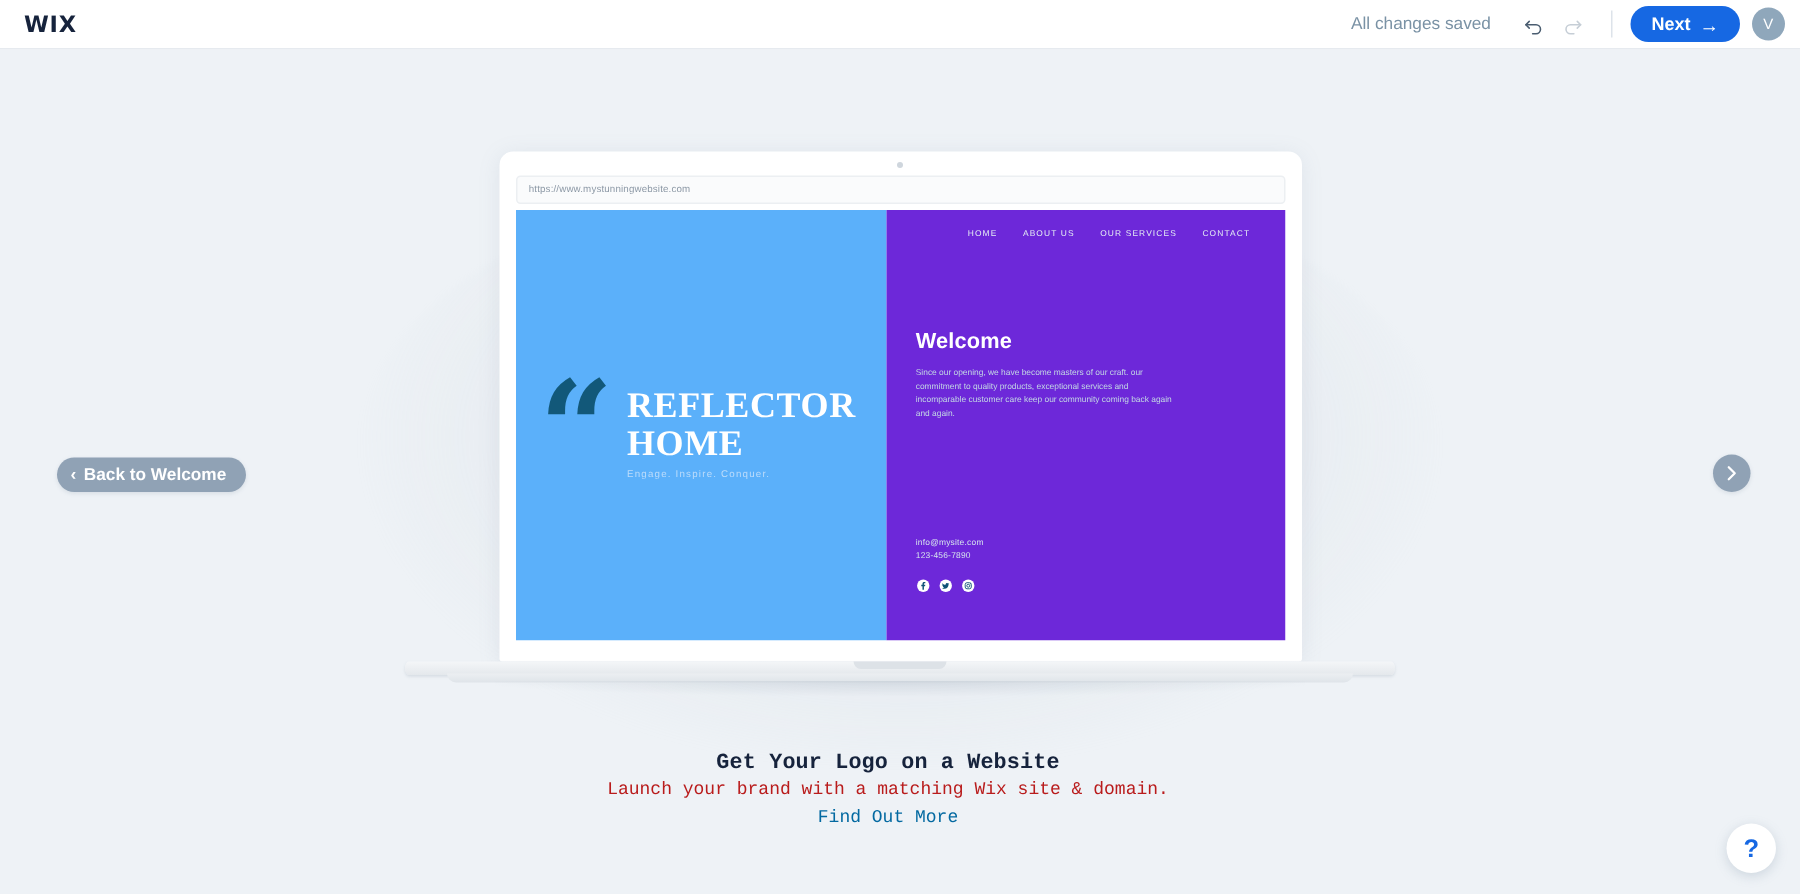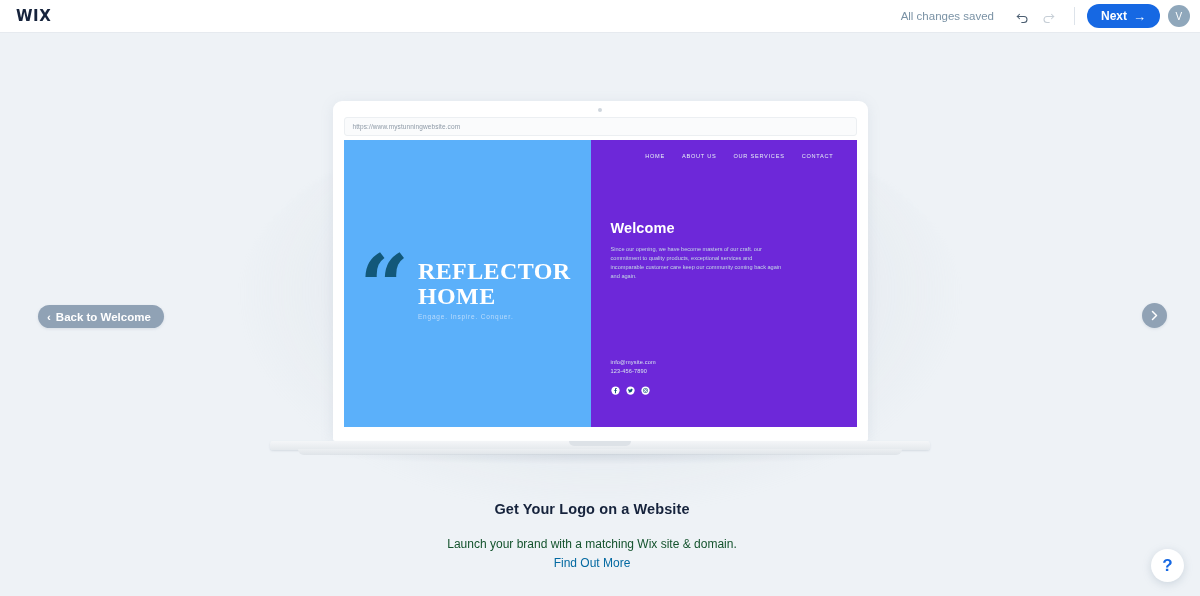--- a/index.html
+++ b/index.html
@@ -248,31 +248,32 @@
     position: absolute; top: 13px; left: 60px; width: 540px; height: 10px;
     background: radial-gradient(ellipse at 50% 0%, rgba(150,165,180,0.25) 0%, rgba(238,242,246,0) 75%);
   }
 
   
   .promo {
     position: absolute;
     left: 0; right: 16px;
     top: 468px;
     text-align: center;
+    font-family: Liberation Mono, monospace;
   }
   .promo-title {
     font-size: 14.5px;
     font-weight: 700;
     color: #16233c;
     letter-spacing: 0.1px;
   }
   .promo-sub {
     font-size: 12px;
-    color: #14532d;
-    margin-top: 20px;
+    color: #b91c1c;
+    margin-top: 2px;
   }
   .promo-link {
     font-size: 12px;
     color: #0369a1;
     margin-top: 5px;
     cursor: pointer;
     display: inline-block;
   }
 
   

